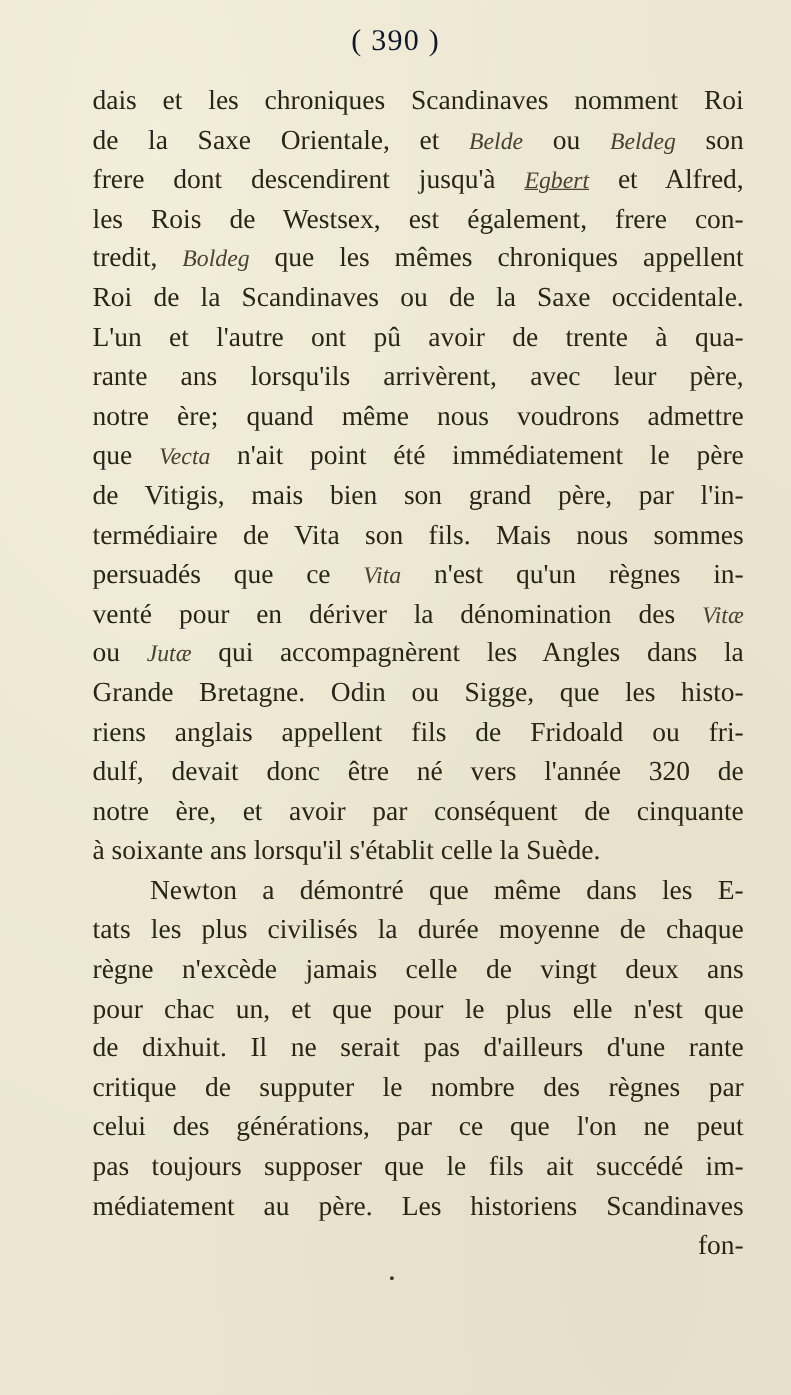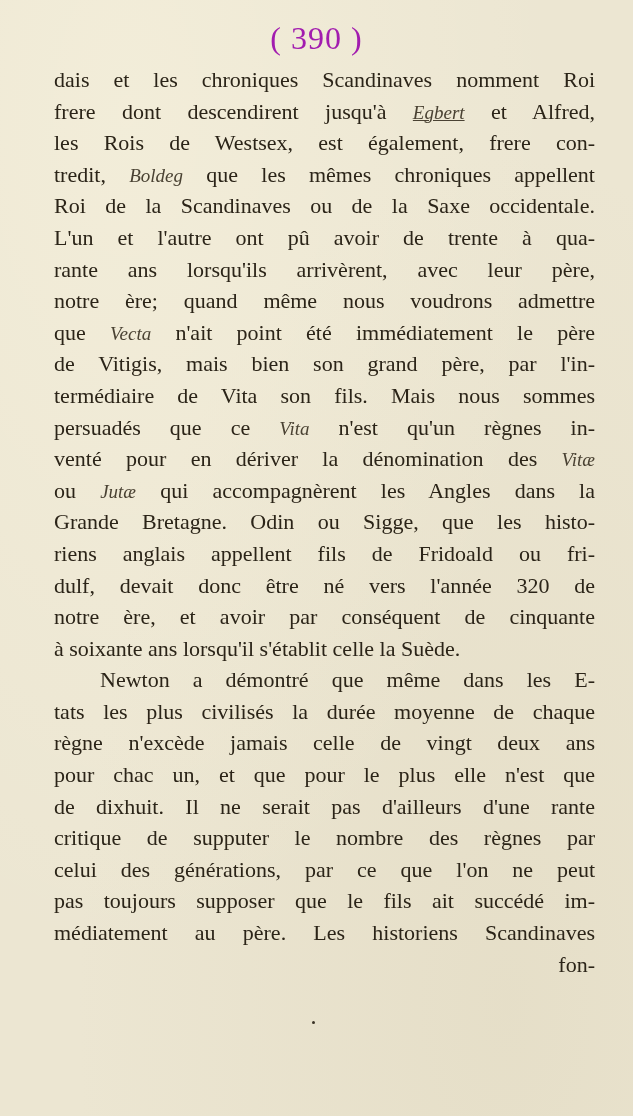--- a/index.html
+++ b/index.html
@@ -17,38 +17,39 @@
       overflow: hidden;
       font-family: "Liberation Serif", "DejaVu Serif", serif;
       color: #2b2418;
     }
     .page-number {
       position: absolute;
       top: 20px;
       left: 0;
       width: 633px;
       text-align: center;
-      font-size: 32px;
+      font-size: 24px;
       letter-spacing: 1px;
-      color: #a21caf;
+      color: #0f172a;
     }
     .text-block {
       position: absolute;
       left: 54px;
       top: 64px;
       width: 541px;
     }
     .line {
       display: block;
       height: 31.6px;
       line-height: 31.6px;
       font-size: 22px;
       white-space: nowrap;
       text-align: justify;
       text-align-last: justify;
+      margin-left: 20px;
     }
     .line.last {
       text-align-last: left;
     }
     .line.indent {
       padding-left: 46px;
     }
     .line.catch {
       text-align-last: right;
       padding-right: 0px;
@@ -72,20 +73,21 @@
       background: #3a3226;
     }
   </style>
 </head>
 <body>
 
 <div class="page-number">( 390 )</div>
 
 <div class="text-block" id="text-block">
     <div class="line"><span>dais et les chroniques Scandinaves nomment Roi</span></div>
+    <div class="line"><span>de la Saxe Orientale, et </span><span class="it">Belde</span><span> ou </span><span class="it">Beldeg</span><span> son</span></div>
     <div class="line"><span>frere dont descendirent jusqu'à </span><span class="it ul">Egbert</span><span> et Alfred,</span></div>
     <div class="line"><span>les Rois de Westsex, est également, frere con-</span></div>
     <div class="line"><span>tredit, </span><span class="it">Boldeg</span><span> que les mêmes chroniques appellent</span></div>
     <div class="line"><span>Roi de la Scandinaves ou de la Saxe occidentale.</span></div>
     <div class="line"><span>L'un et l'autre ont pû avoir de trente à qua-</span></div>
     <div class="line"><span>rante ans lorsqu'ils arrivèrent, avec leur père,</span></div>
     <div class="line"><span>notre ère; quand même nous voudrons admettre</span></div>
     <div class="line"><span>que </span><span class="it">Vecta</span><span> n'ait point été immédiatement le père</span></div>
     <div class="line"><span>de Vitigis, mais bien son grand père, par l'in-</span></div>
     <div class="line"><span>termédiaire de Vita son fils. Mais nous sommes</span></div>

